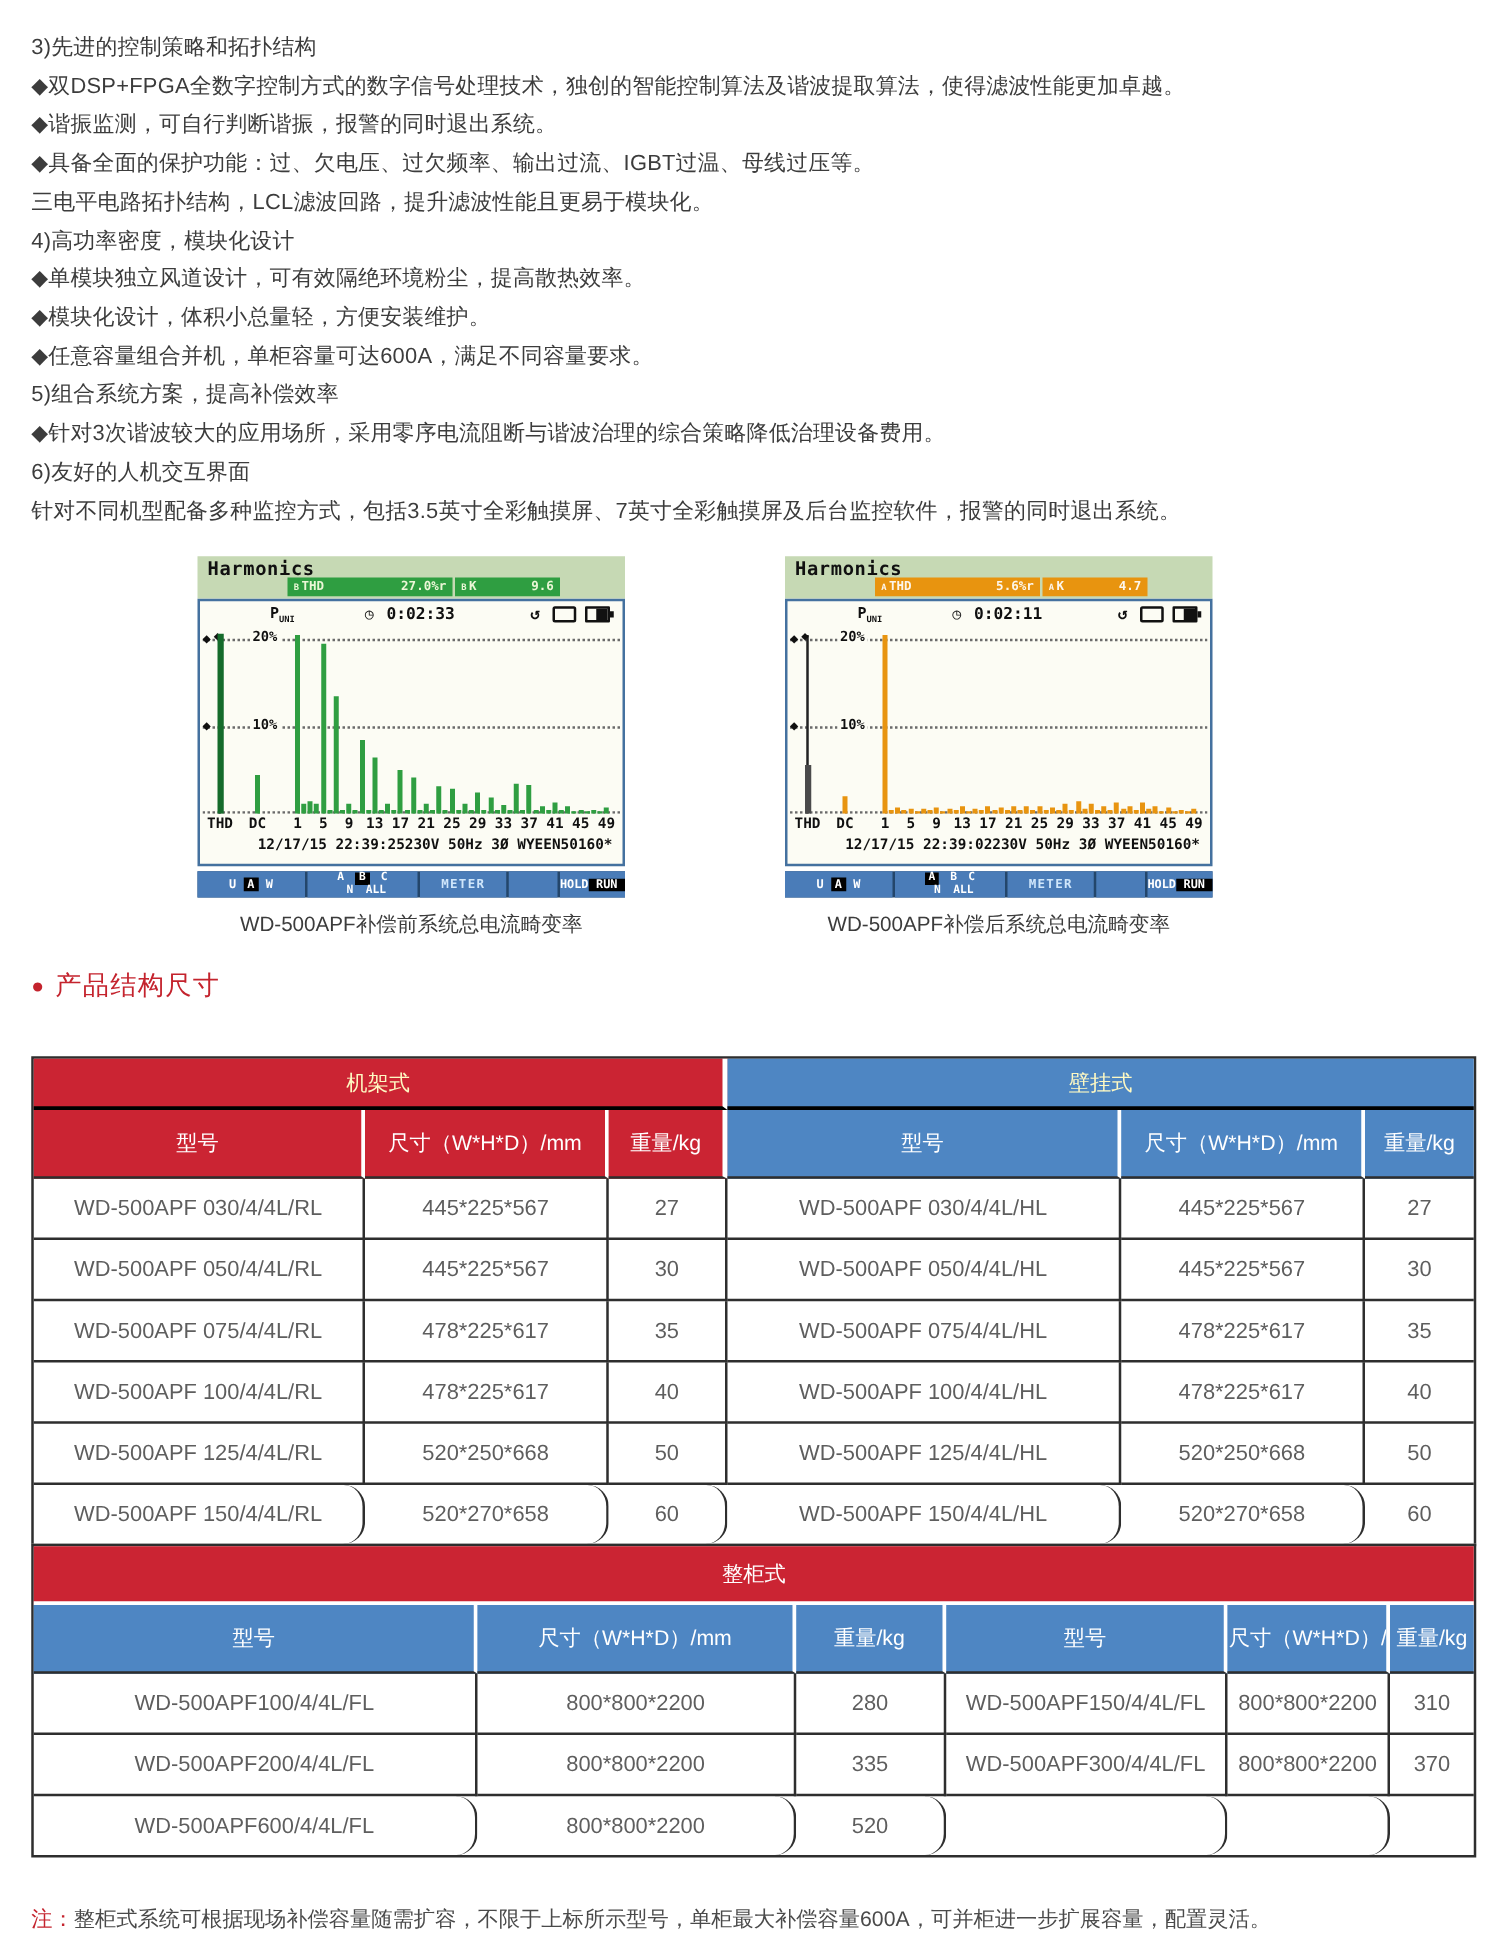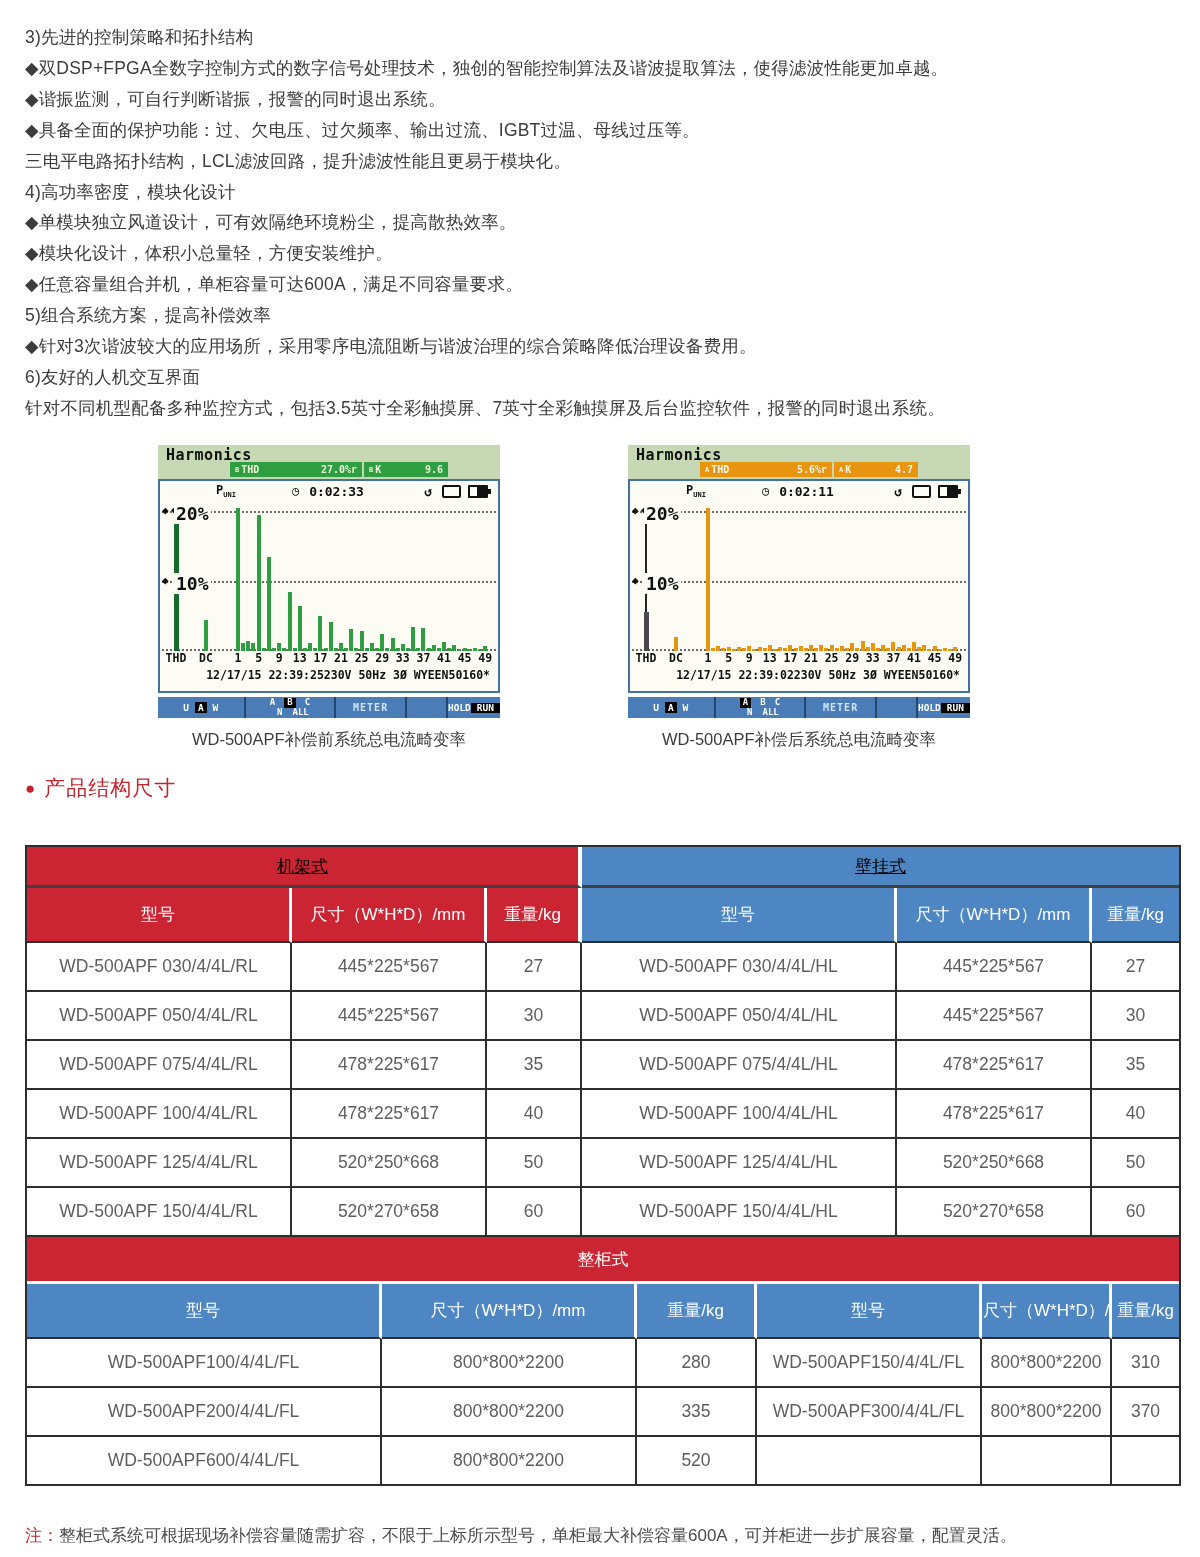--- a/index.html
+++ b/index.html
@@ -34,21 +34,21 @@
   .elapsed{margin-left:10px;font-size:13px;}
   .refresh-ic{margin-left:auto;font-size:13px;}
   .card-ic{margin-left:10px;width:15px;height:9px;border:2px solid #111;border-radius:2px;display:inline-block;}
   .batt-ic{margin-left:7px;width:16px;height:9px;border:2px solid #111;border-radius:1px;display:inline-block;position:relative;}
   .batt-ic i{position:absolute;right:0;top:0;bottom:0;width:55%;background:#111;}
   .batt-ic:after{content:"";position:absolute;right:-5px;top:2px;width:3px;height:5px;background:#111;}
 
   .chart{position:relative;height:150px;margin:0 2px;overflow:hidden;}
   .grid{position:absolute;left:0;right:0;border-top:2px dotted #6a6a6a;}
   .g20{top:10px;} .g10{top:80px;} .g0{bottom:0;}
-  .ylab{position:absolute;left:12px;font-size:18px;color:#101010;background:#fcfcf4;padding:0 2px;z-index:3;}
+  .ylab{position:absolute;left:38px;font-size:11px;color:#101010;background:#fcfcf4;padding:0 2px;z-index:3;}
   .y20{top:2px;} .y10{top:72px;}
   .ymark{position:absolute;left:0;font-size:11px;color:#101010;z-index:3;}
   .m20{top:3px;} .m10{top:73px;}
   .axisline{position:absolute;bottom:0;width:2px;background:#222;z-index:1;}
   .axisline span{position:absolute;top:-4px;left:-4px;font-size:10px;color:#111;}
   .bar{position:absolute;bottom:0;z-index:2;}
   .a-green .bar{background:#2f9e41;}
   .a-green .bar.thd{background:#156b2b;}
   .a-orange .bar{background:#e8940f;}
   .a-orange .bar.thd{background:#4a4a4a;}
@@ -77,33 +77,33 @@
 
   
   .sec-head{position:absolute;top:774px;left:25px;font-size:21px;color:#c4232d;letter-spacing:1px;}
   .sec-head .dot{font-size:17px;margin-right:8px;vertical-align:1px;}
 
   
   .tbl-wrap{position:absolute;left:25px;border:2px solid #2e2e2e;background:#fff;}
   .tw1{top:845px;} .tw2{top:1235px;}
   table{border-collapse:separate;border-spacing:0;table-layout:fixed;width:1152px;}
   td{overflow:hidden;}
-  .gh{height:36px;color:#000000;font-size:17px;text-align:center;vertical-align:middle;
-      border-bottom:3px solid #404040;text-decoration:underline;}
+  .gh{height:36px;color:#fef9c3;font-size:17px;text-align:center;vertical-align:middle;
+      border-bottom:3px solid #000000;}
   .gh2{height:42px;color:#fff;font-size:17px;text-align:center;vertical-align:middle;
       border-bottom:3px solid #fff;}
   .sh{height:51px;color:#fff;font-size:17px;text-align:center;vertical-align:middle;
       border-bottom:2px solid #2e2e2e;white-space:nowrap;}
   .red{background:#cb2433;} .blue{background:#4e86c3;}
   .wr{border-right:3px solid #fff;}
   .wrb{border-right:4px solid #fff;}
   tbody td{height:45px;border-right:2px solid #2e2e2e;border-bottom:2px solid #2e2e2e;
            color:#5e5e5e;font-size:17.5px;text-align:center;vertical-align:middle;white-space:nowrap;}
   tbody td:last-child{border-right:none;}
-  tbody tr:last-child td{border-bottom:none;}
+  tbody tr:last-child td{border-bottom:none;border-radius:17px;}
 
   
   .note{position:absolute;top:1524px;left:25px;width:1160px;font-size:17px;color:#4a4a4a;white-space:nowrap;}
   .note .pre{color:#c4232d;}
 </style>
 </head>
 <body>
 
 <div class="page">
 

